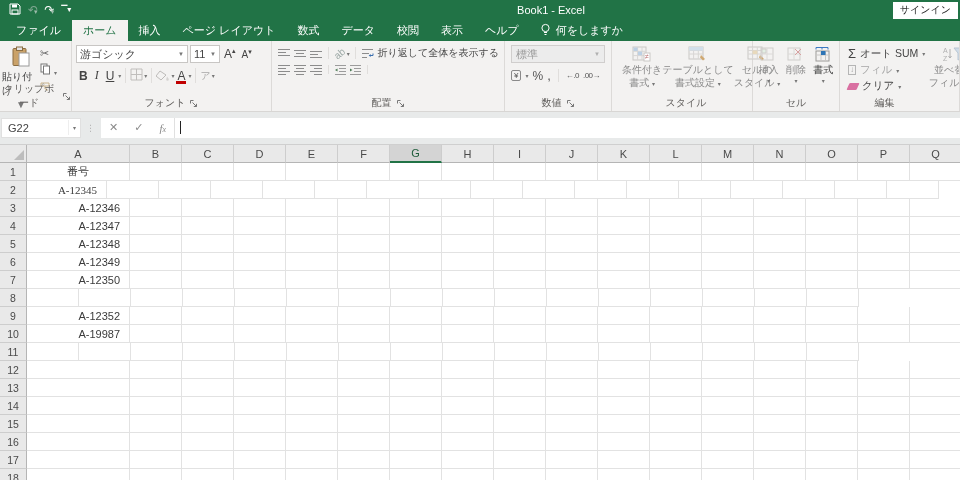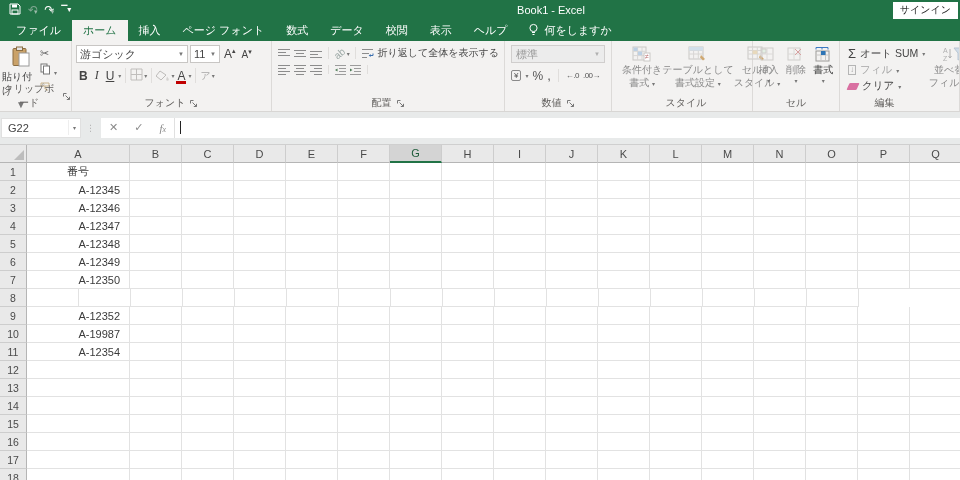--- a/index.html
+++ b/index.html
@@ -121,21 +121,21 @@
     <span class="ic" style="font-size:8px;">▔▾</span>
   </div>
   <div class="win-title">Book1  -  Excel</div>
   <div class="signin">サインイン</div>
 </div>
 
 <div class="tabrow">
   <div class="rtab">ファイル</div>
   <div class="rtab active">ホーム</div>
   <div class="rtab">挿入</div>
-  <div class="rtab">ページ フォント</div>
+  <div class="rtab">ページ レイアウト</div>
   <div class="rtab">数式</div>
   <div class="rtab">データ</div>
   <div class="rtab">校閲</div>
   <div class="rtab">表示</div>
   <div class="rtab">ヘルプ</div>
   <div class="tellme">
     <span><svg width="11" height="13" viewBox="0 0 11 13">
           <circle cx="5.5" cy="5" r="3.6" fill="none" stroke="#fff"></circle>
           <path d="M4 9.5h3M4.5 11.5h2" stroke="#fff"></path>
         </svg></span>
@@ -470,21 +470,21 @@
         <div class="cell" style="width: 52px;"></div>
         <div class="cell" style="width: 52px;"></div>
         <div class="cell" style="width: 52px;"></div>
         <div class="cell" style="width: 52px;"></div>
         <div class="cell" style="width: 52px;"></div>
         <div class="cell" style="width: 52px;"></div>
         <div class="cell" style="width: 52px;"></div>
       </div>
       <div class="grow">
         <div class="rh">2</div>
-        <div class="cell c-right" style="width: 103px;">A-12345</div>
+        <div class="cell c-right" style="width: 80px; font-family: Liberation Serif, serif;">A-12345</div>
         <div class="cell" style="width: 52px;"></div>
         <div class="cell" style="width: 52px;"></div>
         <div class="cell" style="width: 52px;"></div>
         <div class="cell" style="width: 52px;"></div>
         <div class="cell" style="width: 52px;"></div>
         <div class="cell" style="width: 52px;"></div>
         <div class="cell" style="width: 52px;"></div>
         <div class="cell" style="width: 52px;"></div>
         <div class="cell" style="width: 52px;"></div>
         <div class="cell" style="width: 52px;"></div>
@@ -649,21 +649,20 @@
         <div class="cell" style="width: 52px;"></div>
         <div class="cell" style="width: 52px;"></div>
         <div class="cell" style="width: 52px;"></div>
         <div class="cell" style="width: 52px;"></div>
         <div class="cell" style="width: 52px;"></div>
         <div class="cell" style="width: 52px;"></div>
         <div class="cell" style="width: 52px;"></div>
       </div>
       <div class="grow">
         <div class="rh">11</div>
-        <div class="cell c-right" style="width: 103px;">A-12354</div>
         <div class="cell" style="width: 52px;"></div>
         <div class="cell" style="width: 52px;"></div>
         <div class="cell" style="width: 52px;"></div>
         <div class="cell" style="width: 52px;"></div>
         <div class="cell" style="width: 52px;"></div>
         <div class="cell" style="width: 52px;"></div>
         <div class="cell" style="width: 52px;"></div>
         <div class="cell" style="width: 52px;"></div>
         <div class="cell" style="width: 52px;"></div>
         <div class="cell" style="width: 52px;"></div>

